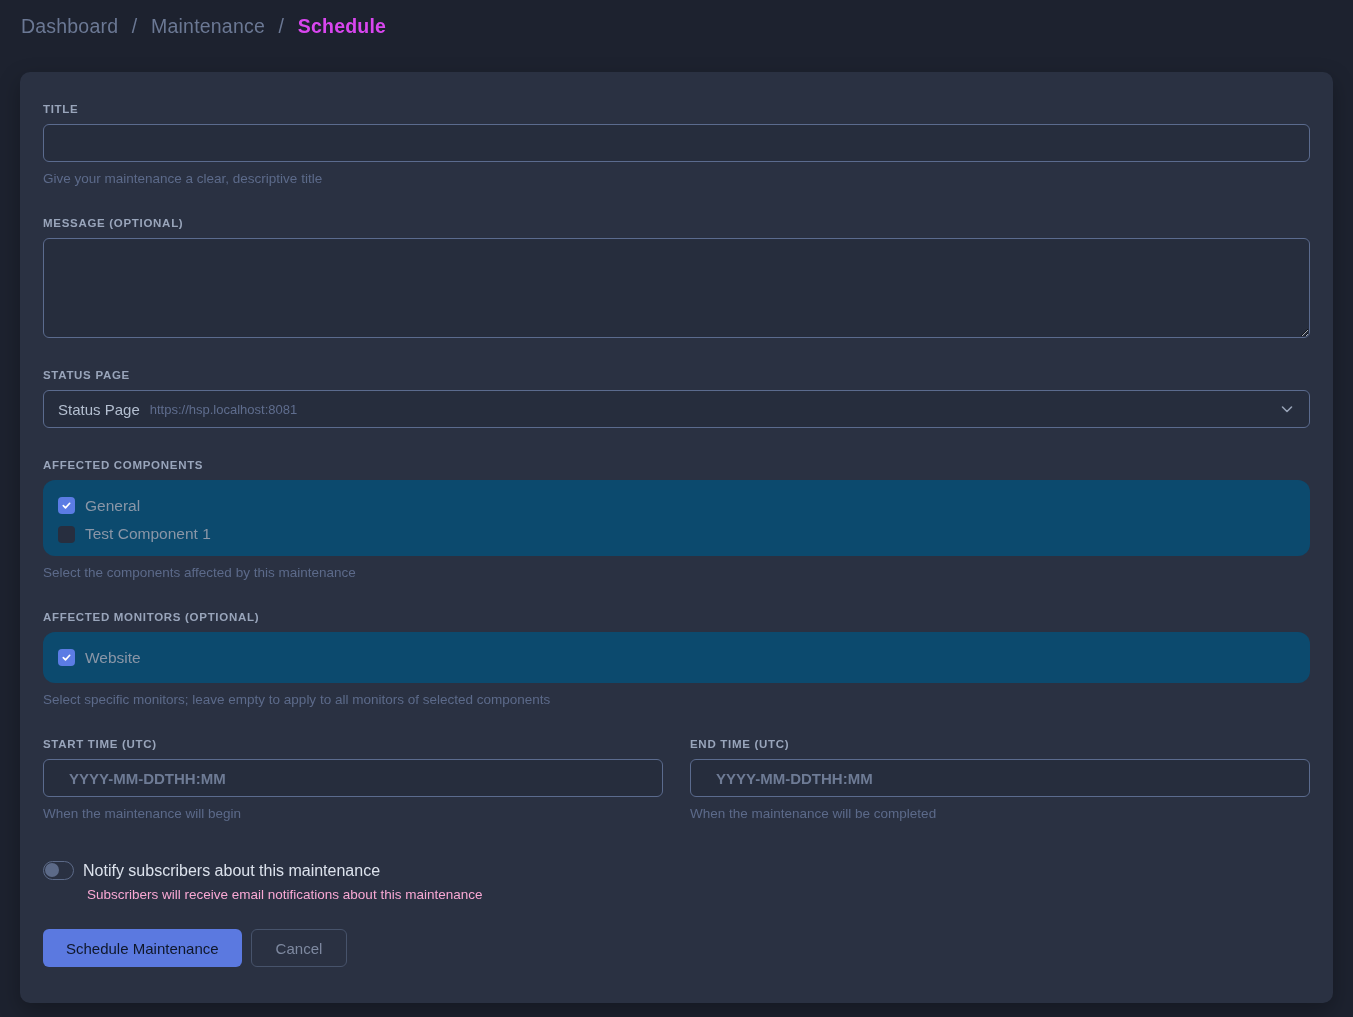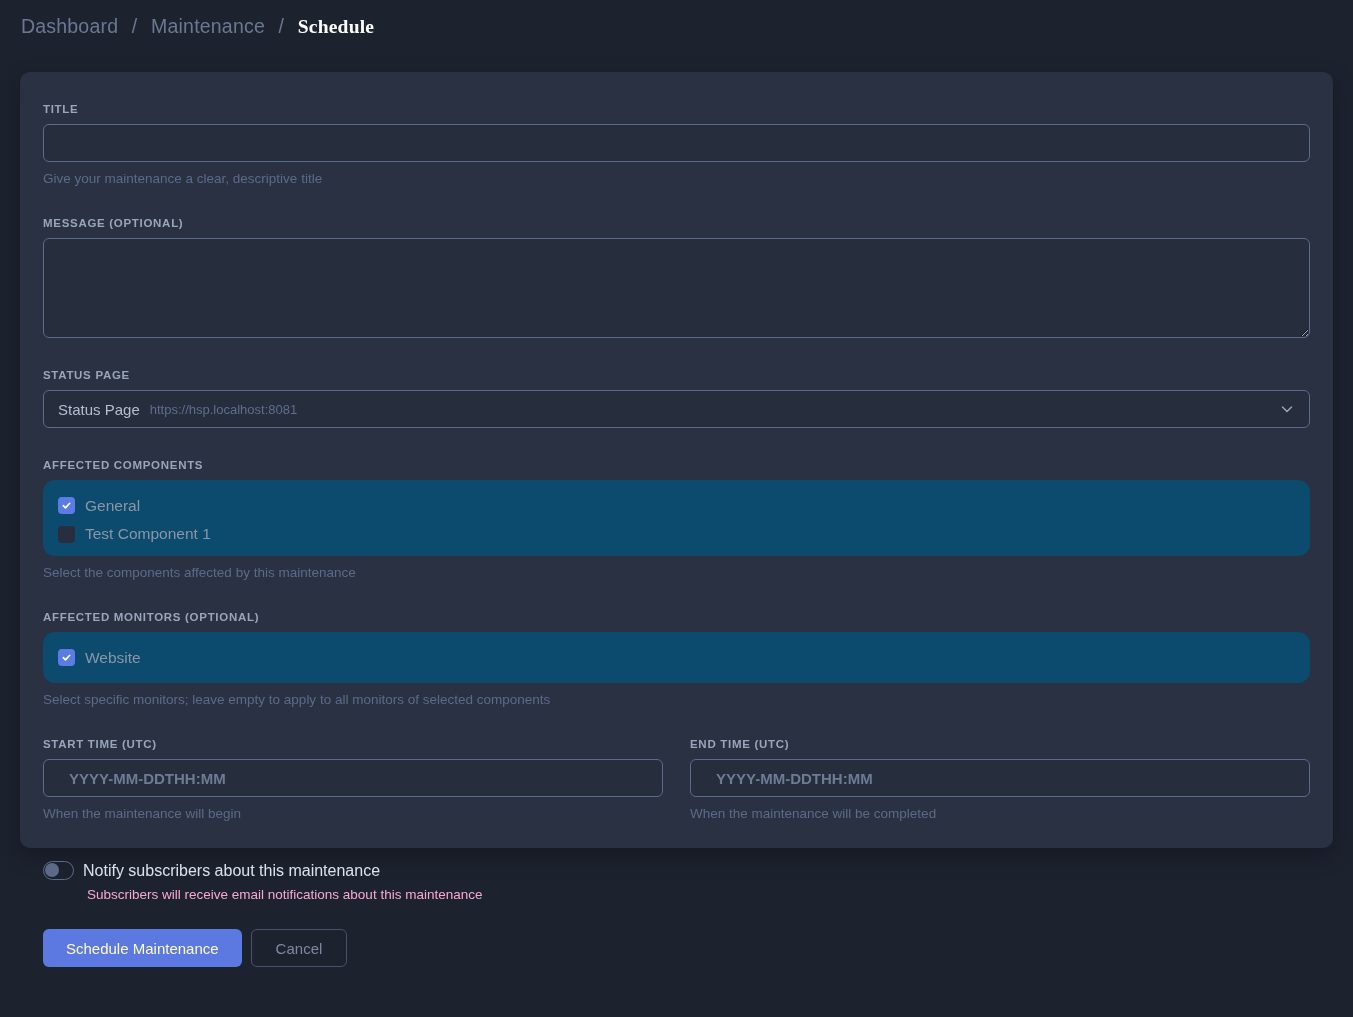--- a/index.html
+++ b/index.html
@@ -11,25 +11,25 @@
   }
   
   .topbar {
     height: 52px;
     display: flex; align-items: center;
     padding: 0 21px;
   }
   .crumbs { font-size: 19.5px; letter-spacing: .2px; }
   .crumb-muted { color: #6b7894; }
   .crumb-sep { color: #6b7894; margin: 0 8px; }
-  .crumb-current { color: #ffffff; font-weight: 600; font-family: Liberation Serif, serif; }
+  .crumb-current { color: #d946ef; font-weight: 600; }
   
   .card {
     margin: 20px 20px 0 20px;
-    width: 1313px; height: 776px;
+    width: 1313px; height: 931px;
     background: #2a3142;
     border-radius: 10px;
     padding: 31px 23px 21px 23px;
     box-shadow: 0 8px 22px rgba(0,0,0,.28);
   }
   .field { margin-bottom: 31px; }
   .field-label {
     display: block;
     font-size: 11.5px; font-weight: 600;
     letter-spacing: .7px;
@@ -126,21 +126,21 @@
   .btn {
     height: 38px;
     border-radius: 6px;
     font-size: 15px;
     font-family: "Liberation Sans", "DejaVu Sans", sans-serif;
     cursor: pointer;
   }
   .btn-primary {
     background: #5b79e0;
     border: none;
-    color: #fef9c3;
+    color: #0f172a;
     padding: 7px 23px;
     font-weight: 500;
   }
   .btn-secondary {
     background: transparent;
     border: 1px solid #47536b;
     color: #7e89a0;
     padding: 0 24px;
   }
 </style>

